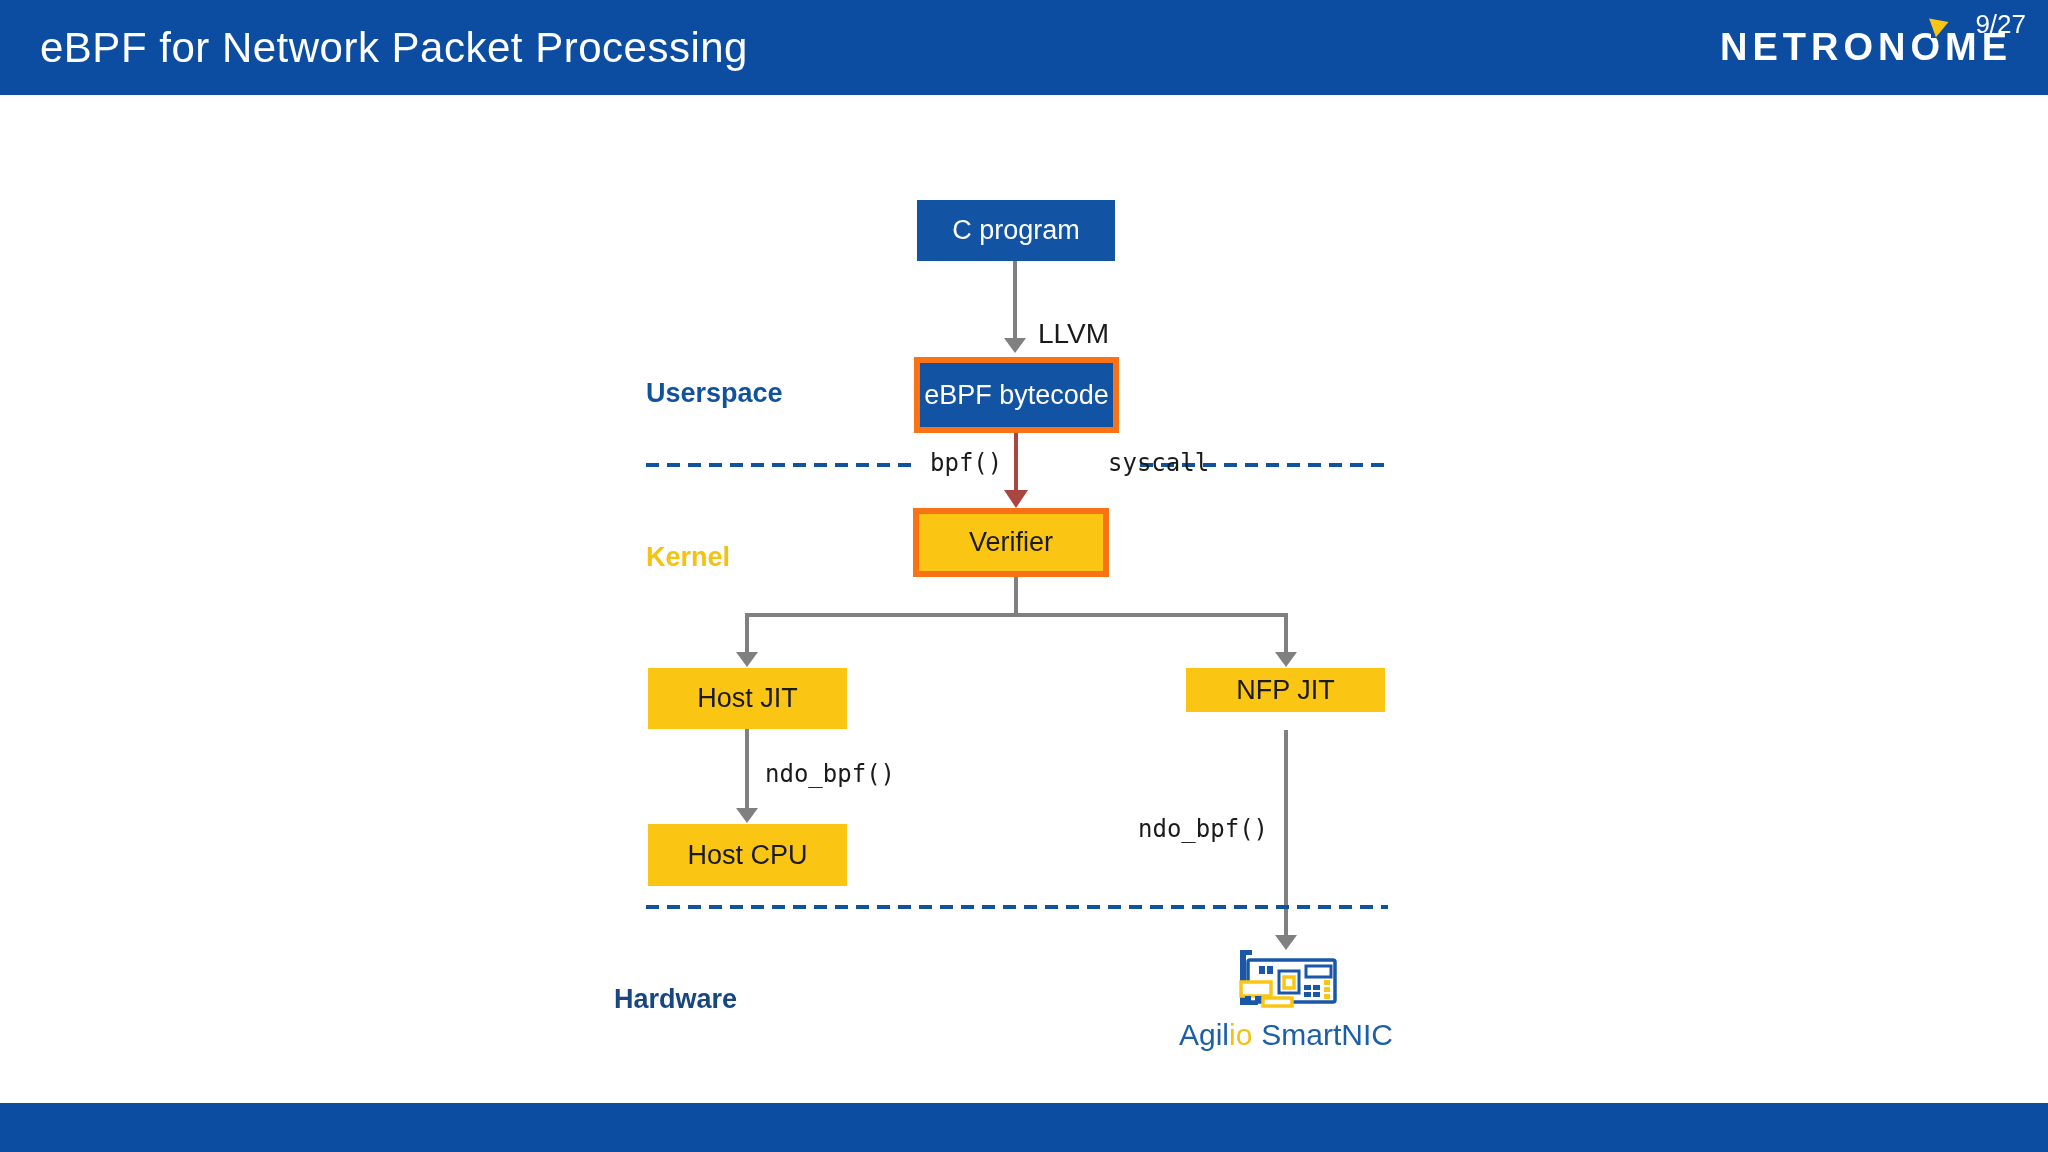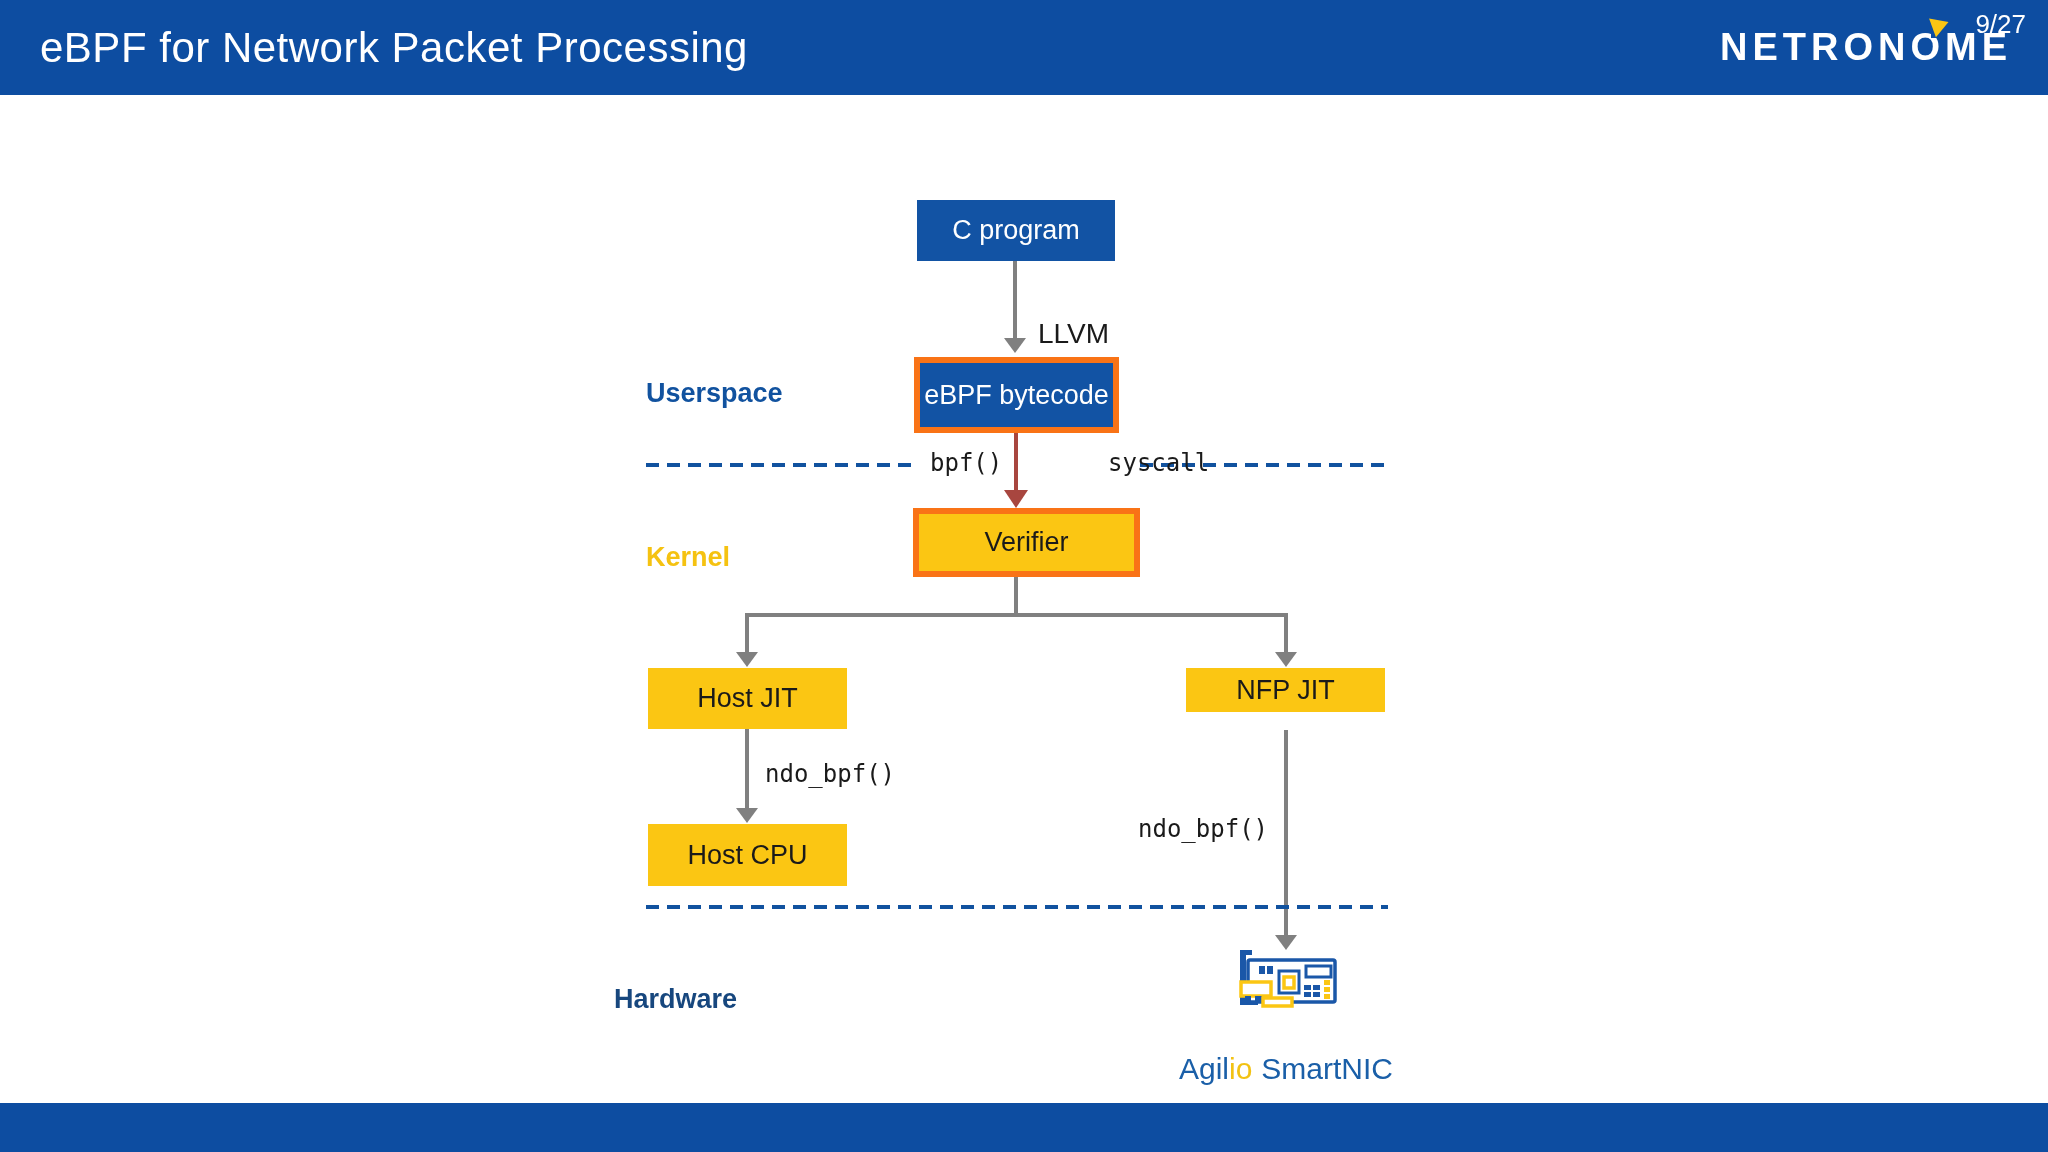--- a/index.html
+++ b/index.html
@@ -28,21 +28,21 @@
 
   
   .node{position:absolute;display:flex;align-items:center;justify-content:center;
         font-size:27px;font-weight:500;box-sizing:border-box;}
   .node.blue{background:#1253a4;color:#ffffff;}
   .node.yellow{background:#fbc613;color:#1a1a1a;}
   .node.maroon{border:6px solid #f97316;}
 
   .n-cprogram{left:917px;top:200px;width:198px;height:61px;}
   .n-bytecode{left:914px;top:357px;width:205px;height:76px;}
-  .n-verifier{left:913px;top:508px;width:227px;height:69px;}
+  .n-verifier{left:913px;top:508px;width:196px;height:69px;}
   .n-hostjit{left:648px;top:668px;width:199px;height:61px;}
   .n-nfpjit{left:1186px;top:668px;width:199px;height:44px;}
   .n-hostcpu{left:648px;top:824px;width:199px;height:62px;}
 
   
   .line{position:absolute;background:#808080;}
   .head{position:absolute;width:0;height:0;border-left:11px solid transparent;
         border-right:11px solid transparent;border-top:15px solid #808080;}
   .line.red{background:#a8463f;}
   .head.red{border-left-width:12px;border-right-width:12px;border-top:18px solid #a8463f;}
@@ -53,21 +53,21 @@
   
   .lbl{position:absolute;font-size:28px;color:#1a1a1a;margin-top:25px;}
   .mono{position:absolute;font-family:"DejaVu Sans Mono","Liberation Mono",monospace;
         font-size:24px;color:#1a1a1a;white-space:nowrap;}
   .zone{position:absolute;font-size:27px;font-weight:700;}
   .zone.userspace{left:646px;top:378px;color:#11529f;}
   .zone.kernel{left:646px;top:542px;color:#f5c211;}
   .zone.hardware{left:614px;top:984px;color:#17477e;}
 
   .agilio{position:absolute;left:1286px;top:1018px;transform:translateX(-50%);
-          font-size:30px;white-space:nowrap;color:#1a5fa8;margin-top:34px;}
+          font-size:30px;white-space:nowrap;color:#1a5fa8;}
   .agilio .io{color:#f2c213;}
   .agilio .nic{margin-left:9px;}
 
   .nic-icon{position:absolute;left:1225px;top:935px;}
 </style>
 </head>
 <body>
 
 <div class="slide">
 

